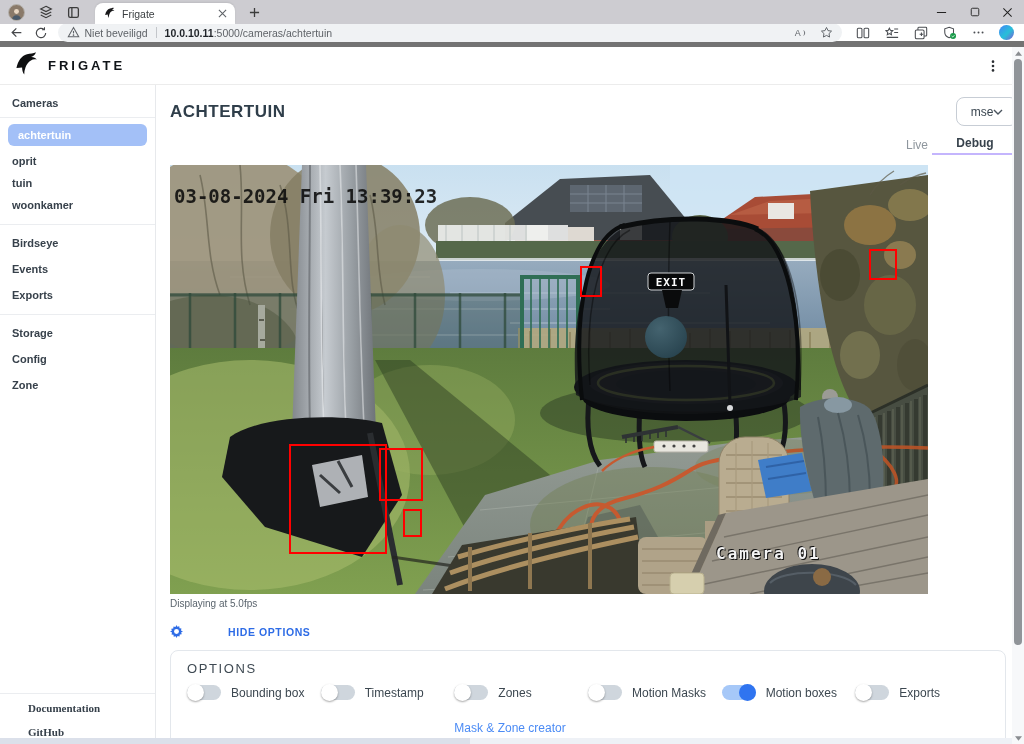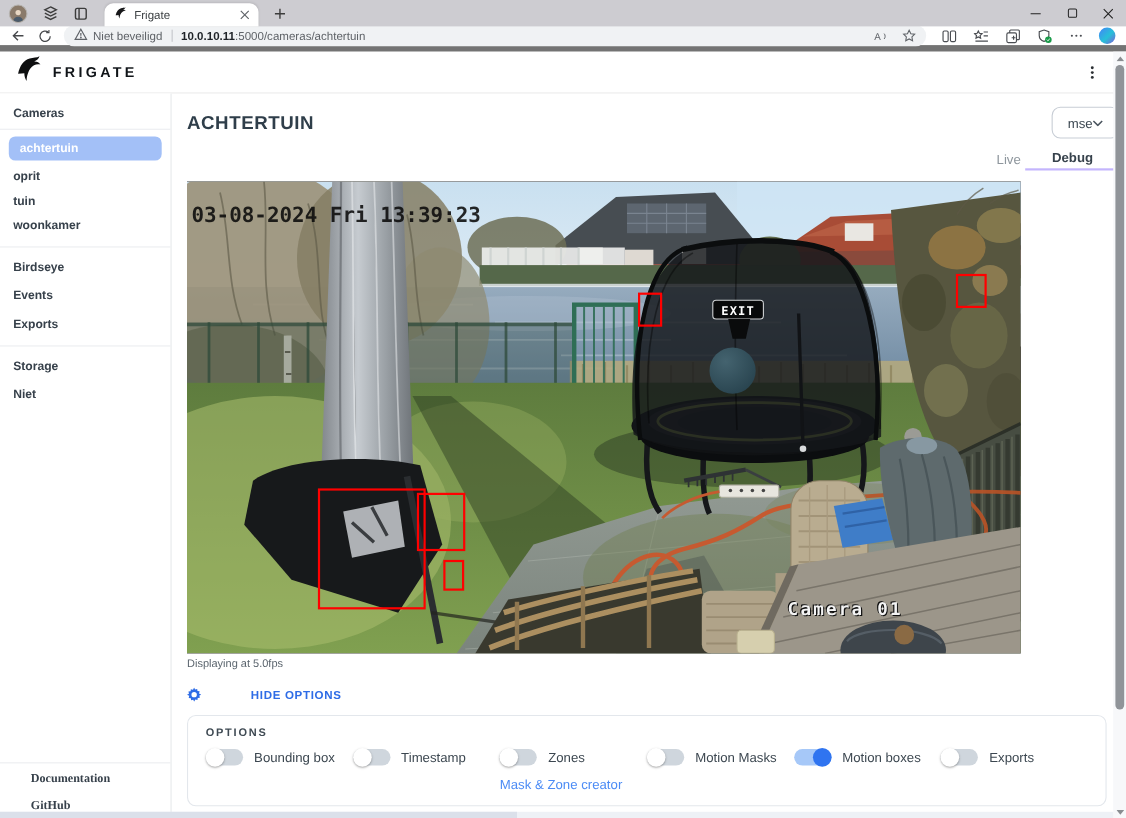--- a/index.html
+++ b/index.html
@@ -57,29 +57,29 @@
   .cam-wrap svg.scene { display:block; width:100%; height:100%; }
   .ts-overlay { position:absolute; left:4px; top:20px; font-family:"DejaVu Sans Mono",monospace; font-weight:700; font-size:19px; color:#0b0b0b; letter-spacing:0px; opacity:.88; }
   .name-overlay { position:absolute; left:546px; top:379px; font-family:"DejaVu Sans Mono",monospace; font-weight:700; font-size:16px; color:#f4f4f4; letter-spacing:2px; text-shadow:1px 1px 0 #111, -1px -1px 0 #111; }
   .motion-box { position:absolute; border:2px solid #ff0000; }
 
   .fps { font-size:10px; color:#5a646d; margin-top:4px; }
   .hideopts { display:flex; align-items:center; gap:6px; margin-top:16px; cursor:pointer; }
   .hideopts span { font-size:10.5px; font-weight:700; letter-spacing:.6px; color:#2e6ce6;padding-left:39px; }
 
   .optcard { margin-top:12px; width:836px; border:1px solid #e3e7ec; border-radius:8px; background:#fff; padding:10px 16px 12px; }
-  .sec-heading { font-size:10px; font-weight:700; letter-spacing:1.6px; color:#3f4a53; }
+  .sec-heading { font-size:13px; font-weight:400; letter-spacing:1.6px; color:#3f4a53; }
   .optgrid { display:grid; grid-template-columns:repeat(6,1fr); row-gap:10px; margin-top:9px; }
   .optcell { display:flex; align-items:center; gap:10px; }
   .toggle { width:34px; height:15px; border-radius:8px; background:#cfd6dd; position:relative; flex:0 0 auto; cursor:pointer; }
   .toggle::after { content:""; position:absolute; top:-1px; left:0; width:17px; height:17px; border-radius:50%; background:#fff; box-shadow:0 1px 2px rgba(0,0,0,.35); }
   .toggle.on { background:#a6c8f8; }
   .toggle.on::after { left:17px; background:#2f74f0; box-shadow:none; }
   .optlabel { font-size:12px; color:#3c4750; }
-  .masklink { font-size:12px; color:#4b8bf5; cursor:pointer; grid-column:3; align-self:center; }
+  .masklink { font-size:12px; color:#4b8bf5; cursor:pointer; grid-column:3; align-self:center;margin-top:11px; }
 
   
   .vscroll { position:absolute; right:0; top:47px; width:12px; height:697px; background:#f7f8fa; display:flex; flex-direction:column; align-items:center; }
   .varrow { height:12px; display:flex; align-items:center; justify-content:center; color:#8a8d91; flex:0 0 auto; }
   .vtrack { flex:1; width:100%; position:relative; }
   .vthumb { position:absolute; left:2px; width:8px; top:0; height:87%; background:#909499; border-radius:4px; }
   .hscroll { position:absolute; left:0; bottom:0; width:1012px; height:6px; background:#eef1f6; }
   .hthumb { width:470px; height:6px; background:#dbe0ea; }
 </style>
 </head>
@@ -240,21 +240,22 @@
       <div class="cam-item selected">achtertuin</div>
       <div class="cam-item">oprit</div>
       <div class="cam-item">tuin</div>
       <div class="cam-item">woonkamer</div>
       <div class="side-div" style="margin-top:8px"></div>
       <div class="nav-item" style="margin-top:5px">Birdseye</div>
       <div class="nav-item">Events</div>
       <div class="nav-item">Exports</div>
       <div class="side-div" style="margin-top:6px"></div>
       <div class="nav-item" style="margin-top:5px">Storage</div>
-      <div class="nav-item">Niet</div>
+      <div class="nav-item">Config</div>
+      <div class="nav-item">Zone</div>
       <div class="side-spacer"></div>
       <div class="side-div"></div>
       <div class="footer">
         <div class="nav-item" style="padding-top:8px">Documentation</div>
         <div class="nav-item">GitHub</div>
       </div>
     </aside>
 
     <div class="main">
       <div class="row-top">

